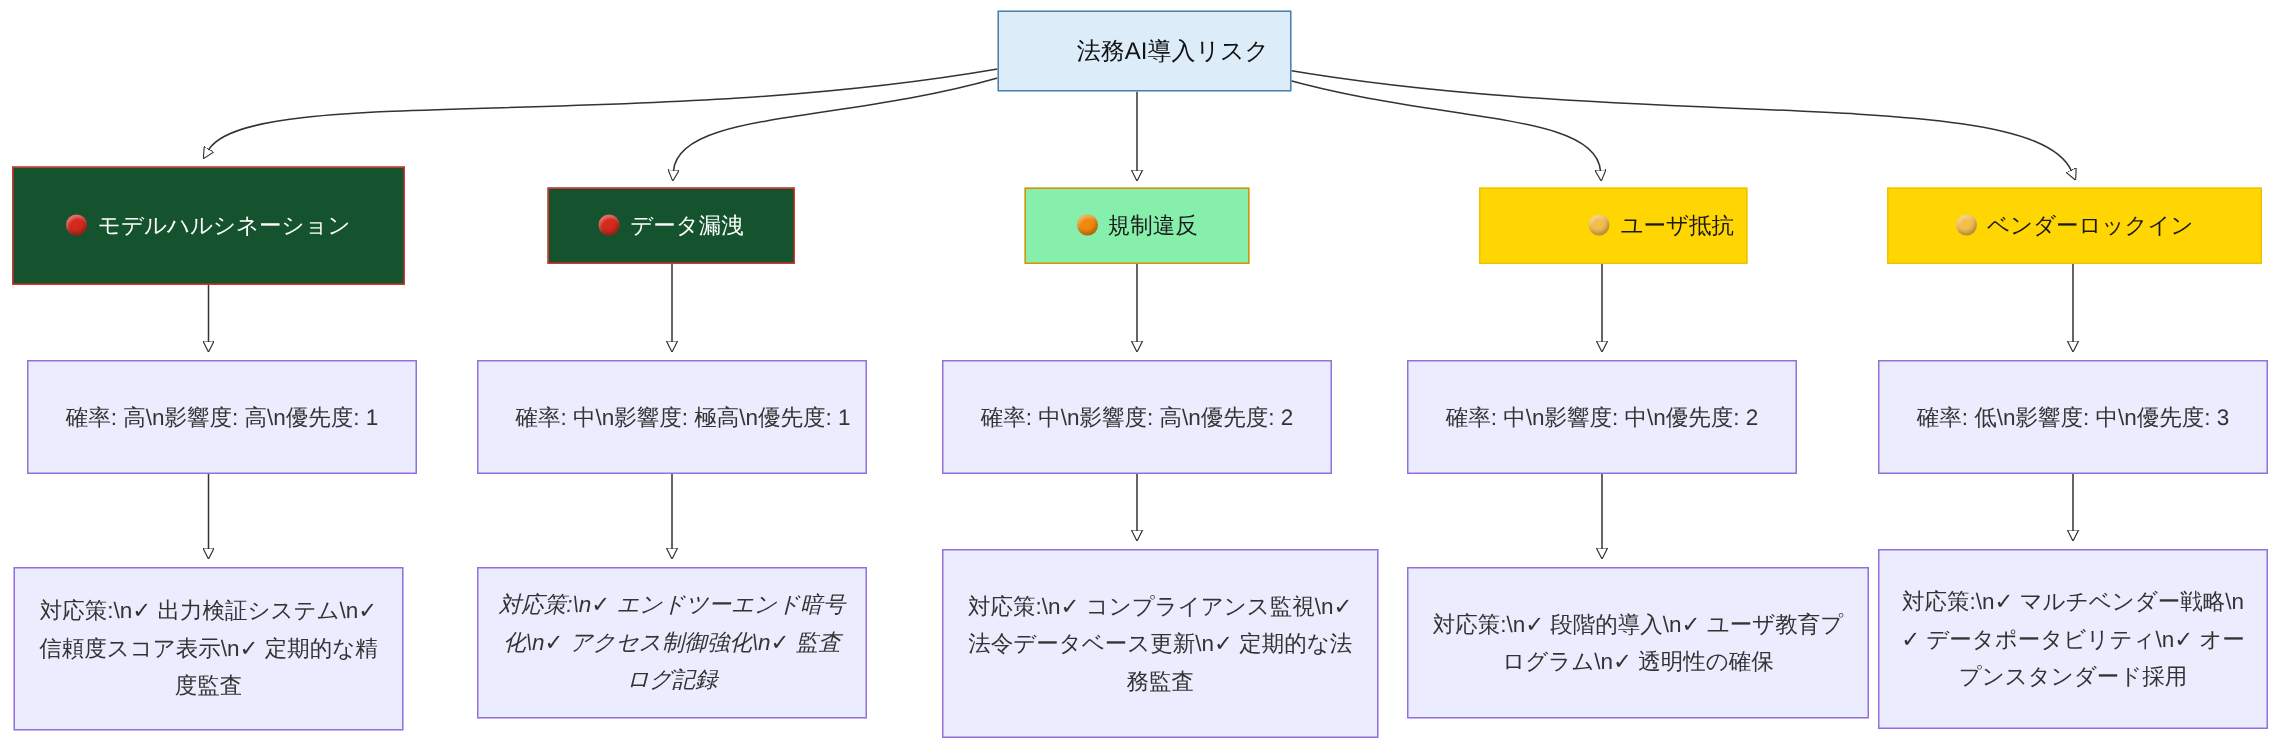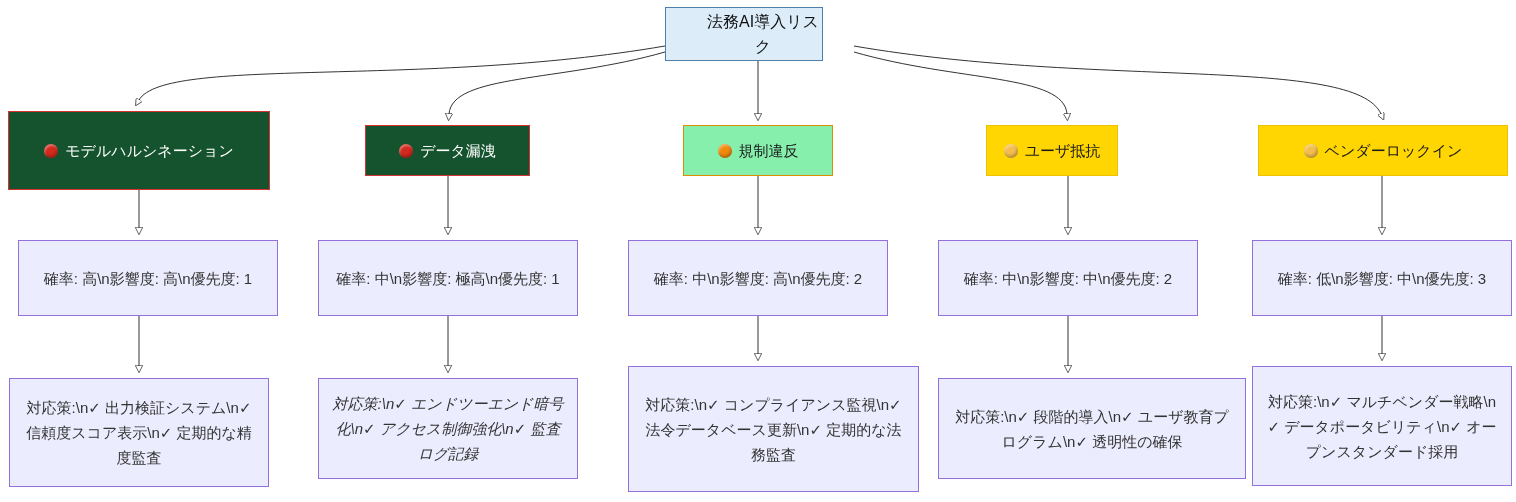--- a/index.html
+++ b/index.html
@@ -75,44 +75,44 @@
     <path d="M 1068 176 L 1068 228" marker-end="url(#arrow)"></path>
     <path d="M 1382 176 L 1382 228" marker-end="url(#arrow)"></path>
 
     <path d="M 139 316 L 139 366" marker-end="url(#arrow)"></path>
     <path d="M 448 316 L 448 366" marker-end="url(#arrow)"></path>
     <path d="M 758 316 L 758 354" marker-end="url(#arrow)"></path>
     <path d="M 1068 316 L 1068 366" marker-end="url(#arrow)"></path>
     <path d="M 1382 316 L 1382 354" marker-end="url(#arrow)"></path>
   </svg>
 
-  <div class="node root-node" style="left:665px; top:7px; width:158px; height:54px;padding-left:38px;">
+  <div class="node root-node" style="left:665px; top:7px; width:196px; height:54px;padding-left:38px;">
     <span class="txt">法務AI導入リスク</span>
   </div>
 
   <div class="node risk sev-red" style="left:8px; top:111px; width:262px; height:79px;">
     <span class="txt"><span class="dot" style="background-color: rgb(211, 42, 30);"></span><span>モデルハルシネーション</span></span>
   </div>
   <div class="node risk sev-red" style="left:365px; top:125px; width:165px; height:51px;">
     <span class="txt"><span class="dot" style="background-color: rgb(211, 42, 30);"></span><span>データ漏洩</span></span>
   </div>
   <div class="node risk sev-orange" style="left:683px; top:125px; width:150px; height:51px;">
     <span class="txt"><span class="dot" style="background-color: rgb(239, 138, 13);"></span><span>規制違反</span></span>
   </div>
-  <div class="node risk sev-yellow" style="left:986px; top:125px; width:132px; height:51px;">
+  <div class="node risk sev-yellow" style="left:986px; top:125px; width:179px; height:51px;justify-content:flex-end;">
     <span class="txt"><span class="dot" style="background-color: rgb(244, 190, 78);"></span><span>ユーザ抵抗</span></span>
   </div>
   <div class="node risk sev-yellow" style="left:1258px; top:125px; width:250px; height:51px;">
     <span class="txt"><span class="dot" style="background-color: rgb(244, 190, 78);"></span><span>ベンダーロックイン</span></span>
   </div>
 
   <div class="node detail" style="left:18px; top:240px; width:260px; height:76px;">
     <span class="txt">確率: 高\n影響度: 高\n優先度: 1</span>
   </div>
-  <div class="node detail" style="left:318px; top:240px; width:260px; height:76px;">
+  <div class="node detail" style="left:318px; top:240px; width:260px; height:76px;justify-content:flex-end;">
     <span class="txt">確率: 中\n影響度: 極高\n優先度: 1</span>
   </div>
   <div class="node detail" style="left:628px; top:240px; width:260px; height:76px;">
     <span class="txt">確率: 中\n影響度: 高\n優先度: 2</span>
   </div>
   <div class="node detail" style="left:938px; top:240px; width:260px; height:76px;">
     <span class="txt">確率: 中\n影響度: 中\n優先度: 2</span>
   </div>
   <div class="node detail" style="left:1252px; top:240px; width:260px; height:76px;">
     <span class="txt">確率: 低\n影響度: 中\n優先度: 3</span>

